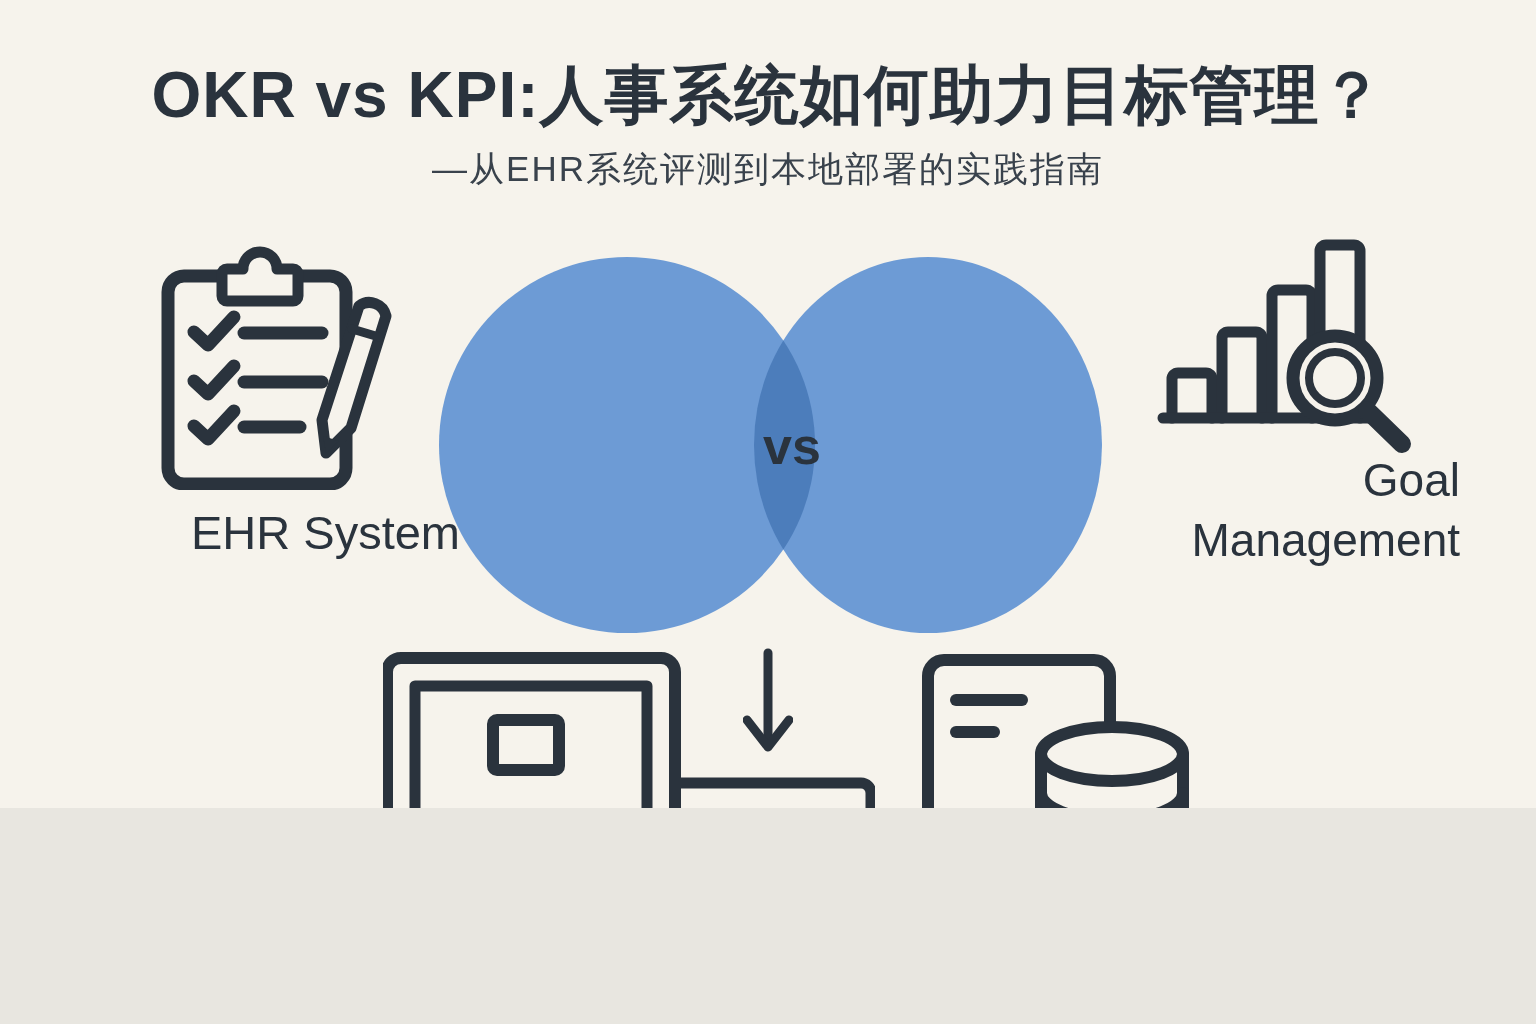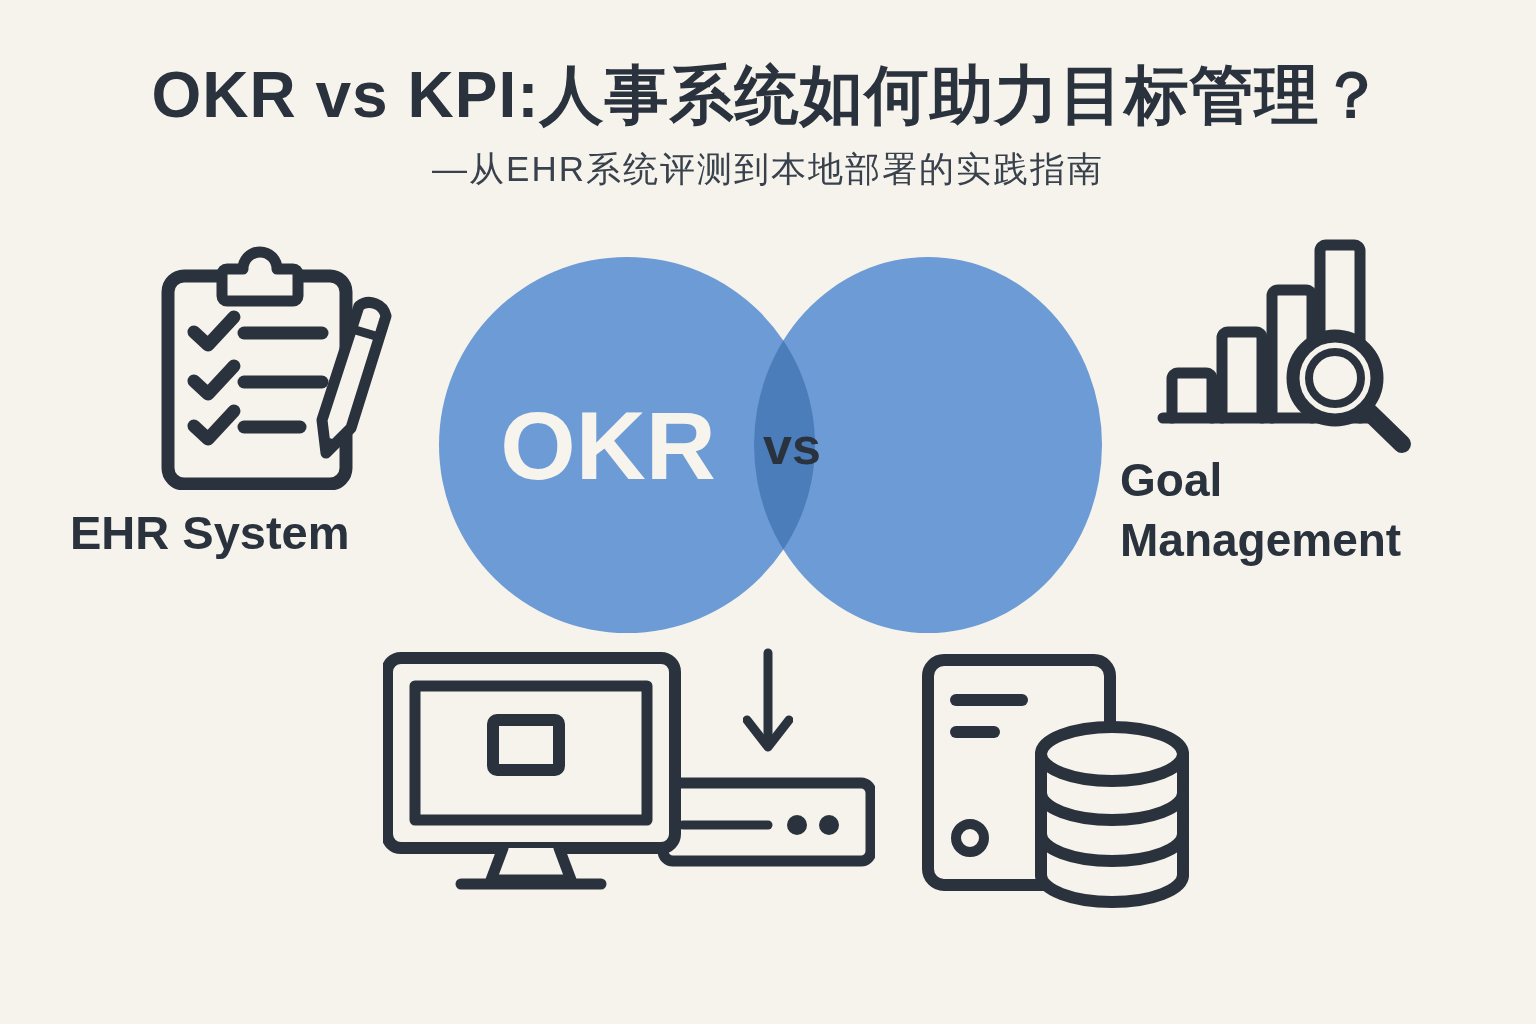--- a/index.html
+++ b/index.html
@@ -1,40 +1,40 @@
 <!DOCTYPE html>
 <html style="--bg: #F6F3EC; --ink: #2A333D; --ink-soft: #39424C; --circle: #6D9BD5; --overlap: #4C7DBB; --venn-text: #F7F4ED;"><head>
 <meta charset="utf-8">
 <style>
   :root{
     --bg:#F6F3EC; --ink:#2A333D; --ink-soft:#39424C;
     --circle:#6D9BD5; --overlap:#4C7DBB; --venn-text:#F7F4ED;
   }
   html,body{margin:0;padding:0;background:#e8e6e0;}
   .canvas{
-    position:relative;width:1536px;height:1024px;background:var(--bg);
+    position:relative;width:1536px;height:808px;background:var(--bg);
     font-family:"Liberation Sans",sans-serif;overflow:hidden;
   }
   .title{
     position:absolute;left:0;top:52px;width:100%;text-align:center;
     font-size:64px;font-weight:bold;color:var(--ink);letter-spacing:1px;white-space:nowrap;
   }
   .subtitle{
     position:absolute;left:0;top:146px;width:100%;text-align:center;
     font-size:35px;font-weight:500;color:var(--ink-soft);letter-spacing:2px;white-space:nowrap;
   }
   .venn{position:absolute;left:438px;top:256px;width:666px;height:378px;}
   .venn svg{position:absolute;left:0;top:0;width:100%;height:100%;}
   .venn-word{position:absolute;text-align:center;font-weight:bold;color:var(--venn-text);}
   .venn-okr{left:10px;top:140px;width:320px;font-size:97px;line-height:100px;}
   .venn-kpi{left:360px;top:140px;width:290px;font-size:97px;line-height:100px;}
   .venn-vs{left:295px;top:160px;width:70px;font-size:52px;line-height:60px;color:var(--ink);margin-left:24px;}
   .icon{position:absolute;}
   .icon svg{display:block;width:100%;height:100%;}
-  .label{position:absolute;text-align:left;color:var(--ink);font-weight:700;}
+  .label{position:absolute;text-align:right;color:var(--ink);font-weight:400;}
   .label-ehr{left:70px;top:505px;width:390px;font-size:47px;}
   .label-goal{left:1120px;top:450px;width:340px;font-size:46px;line-height:60px;}
   .label-deploy{left:384px;top:901px;width:768px;font-size:52px;}
   
   .s{stroke:var(--ink);fill:none;stroke-linecap:round;stroke-linejoin:round;}
   .sb{stroke:var(--ink);fill:var(--bg);stroke-linecap:round;stroke-linejoin:round;}
   .f{fill:var(--ink);stroke:none;}
 </style>
 </head>
 <body>
@@ -65,21 +65,20 @@
     <svg viewBox="0 0 666 378">
       <defs>
         <clipPath id="lensClip">
             <ellipse cx="189" cy="189" rx="188" ry="188"></ellipse>
           </clipPath>
       </defs>
       <ellipse cx="189" cy="189" rx="188" ry="188" style="fill:var(--circle)"></ellipse>
       <ellipse cx="490" cy="189" rx="174" ry="188" style="fill:var(--circle)"></ellipse>
       <ellipse cx="490" cy="189" rx="174" ry="188" style="fill:var(--overlap)" clip-path="url(#lensClip)"></ellipse>
     </svg>
-    <div class="venn-word venn-okr">OKR</div>
     <div class="venn-word venn-vs">vs</div>
   </div>
 
   <div class="icon" style="left:1155px;top:238px;width:272px;height:230px;">
     <svg viewBox="0 0 272 230">
       <path class="s" d="M17,180 V141 a6,6 0 0 1 6,-6 h28 a6,6 0 0 1 6,6 V180" stroke-width="11"></path>
       <path class="s" d="M67,180 V100 a6,6 0 0 1 6,-6 h28 a6,6 0 0 1 6,6 V180" stroke-width="11"></path>
       <path class="s" d="M117,180 V58 a6,6 0 0 1 6,-6 h28 a6,6 0 0 1 6,6 V180" stroke-width="11"></path>
       <path class="s" d="M165,180 V13 a6,6 0 0 1 6,-6 h28 a6,6 0 0 1 6,6 V180" stroke-width="11"></path>
       <path class="s" d="M8,180 H218" stroke-width="11"></path>

